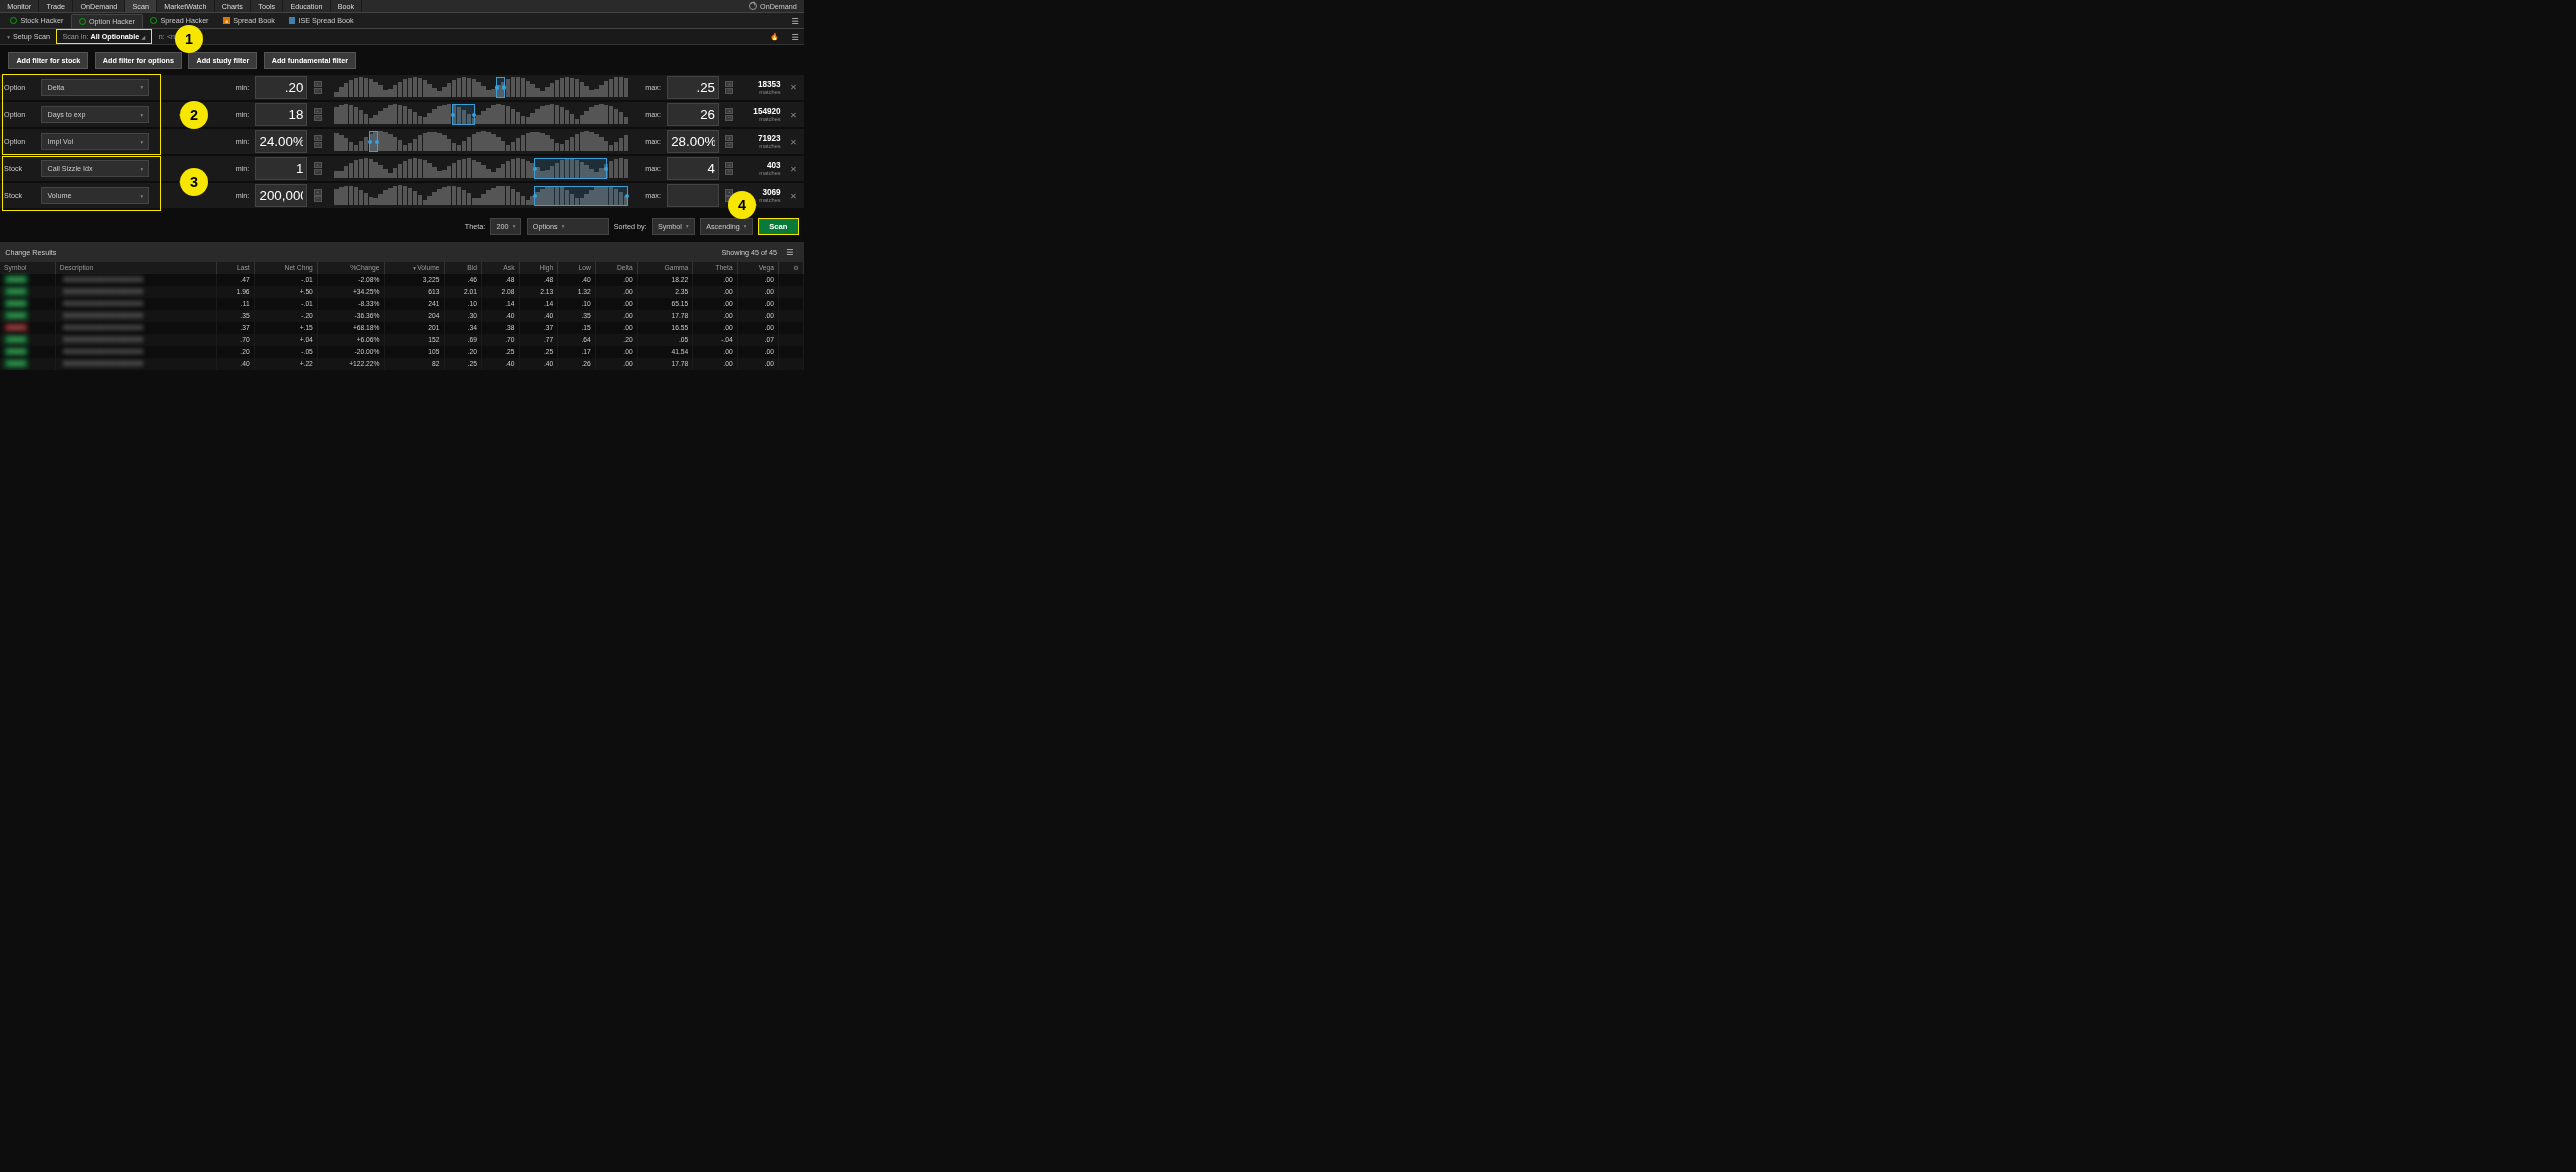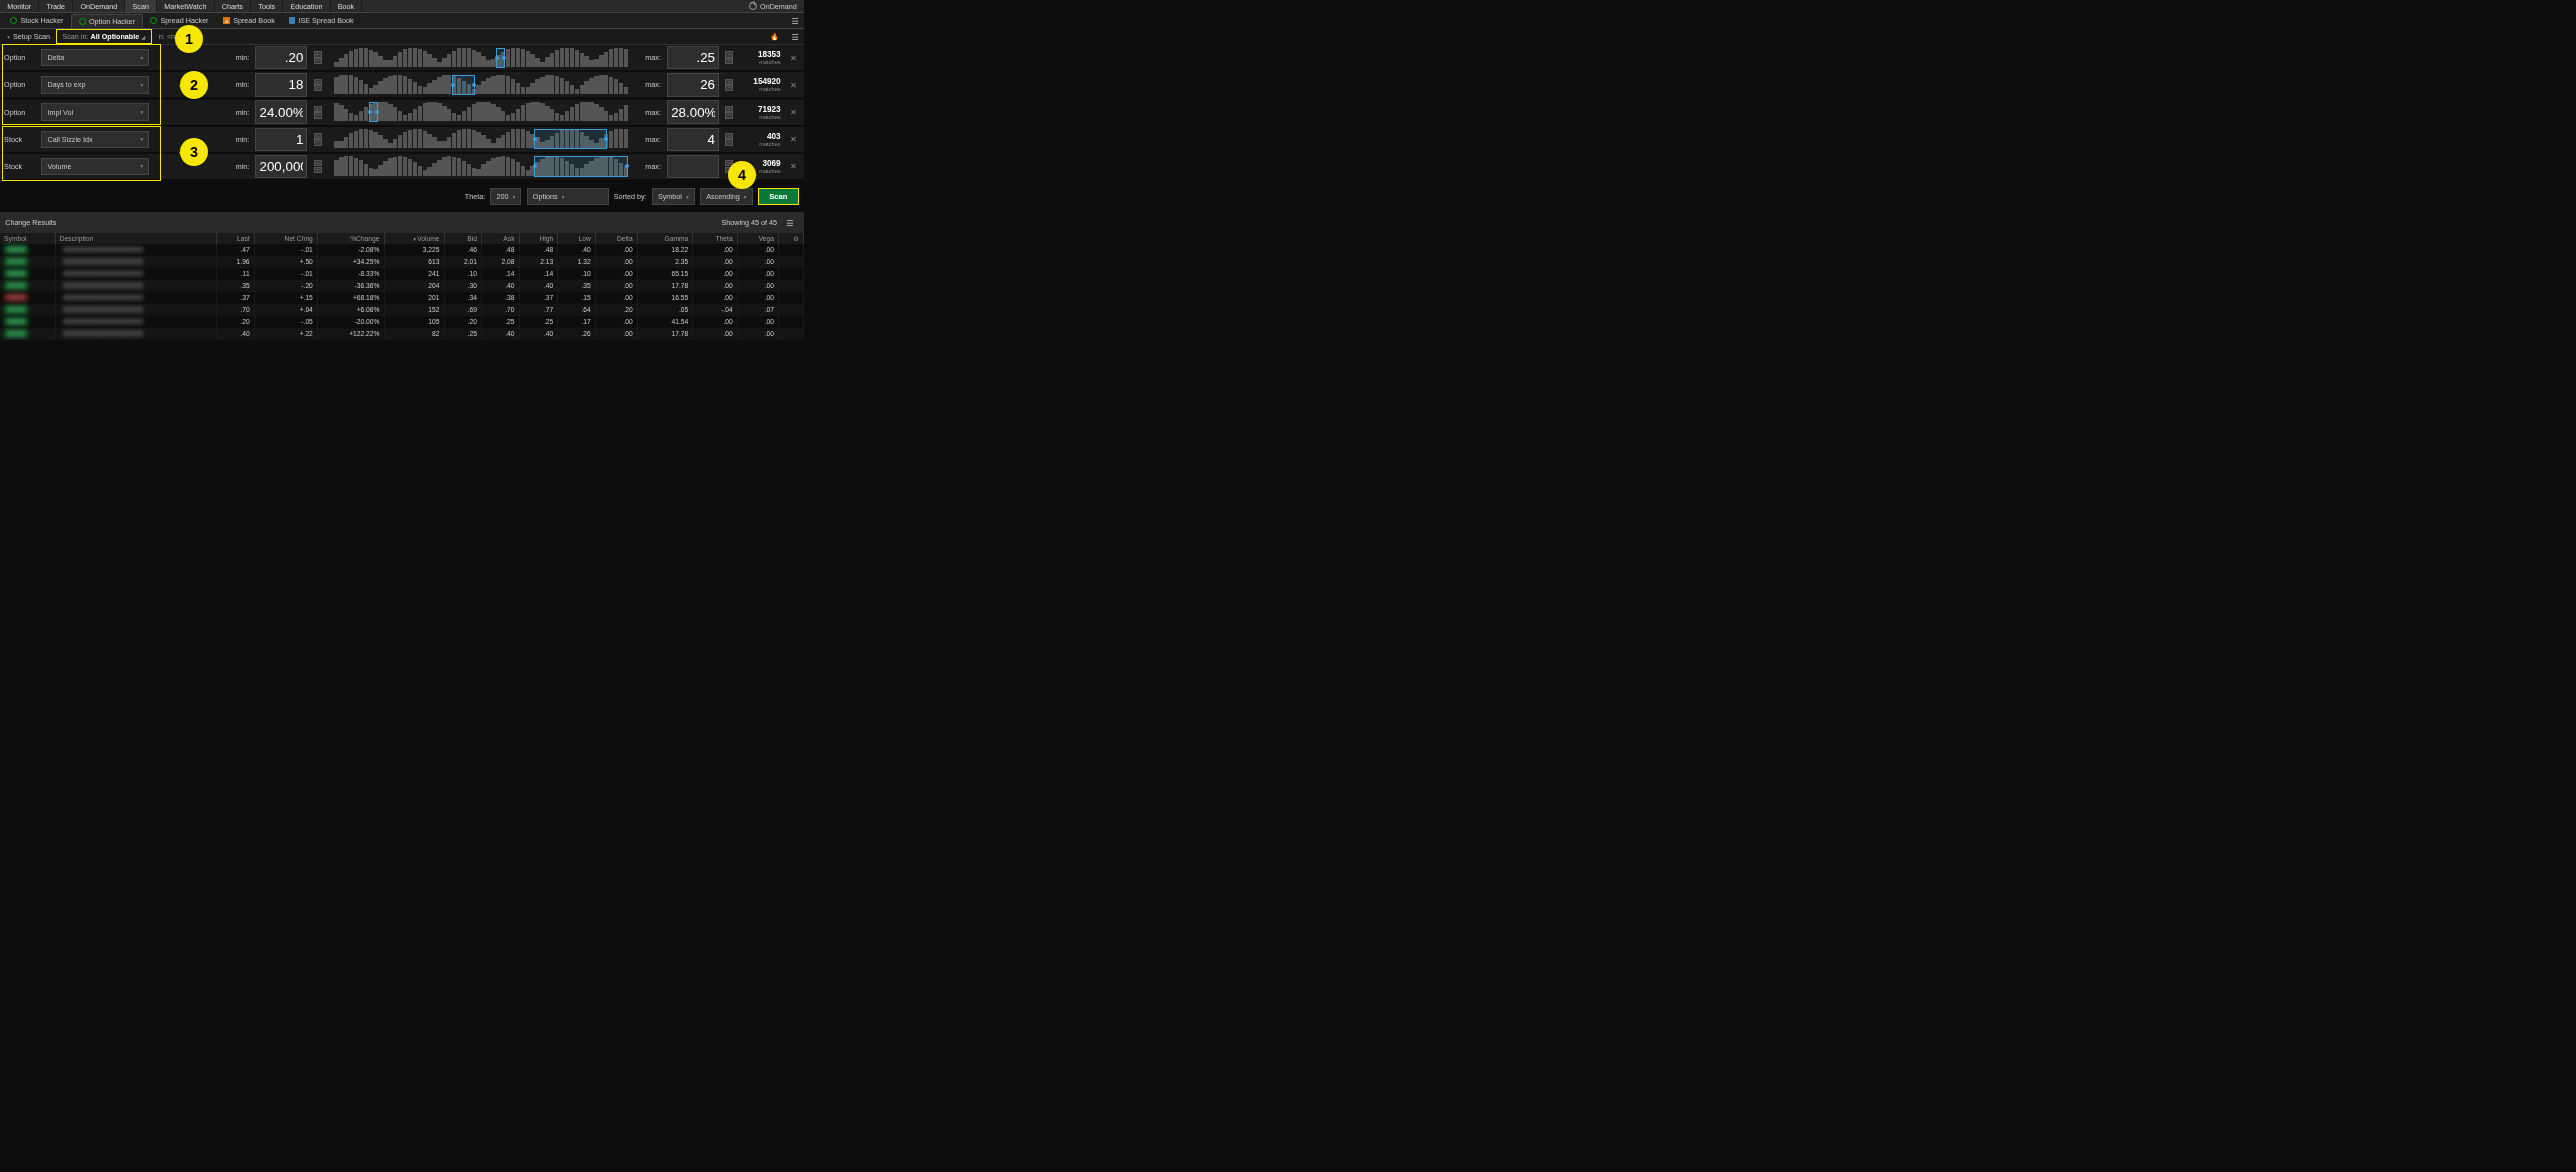--- a/index.html
+++ b/index.html
@@ -160,20 +160,26 @@
     <span>&lt;none&gt;</span>
     <span class="caret">◢</span>
   </div>
   <div class="setup-spacer"></div>
   <div class="flame">🔥</div>
   <div class="hamburger">☰</div>
 </div>
 
 <div class="callout" style="top:25px; left:175px;">1</div>
 
+<div class="filter-btn-row">
+  <button class="filter-btn">Add filter for stock</button>
+  <button class="filter-btn">Add filter for options</button>
+  <button class="filter-btn">Add study filter</button>
+  <button class="filter-btn">Add fundamental filter</button>
+</div>
 
 <div class="filters-wrap">
 
   <div class="yellow-box" style="top:-1px; left:2.1px; width:159px; height:81px;"></div>
   <div class="yellow-box" style="top:81px; left:2.1px; width:159px; height:55px;"></div>
   <div class="callout callout-tail-left" style="top:26px; left:180px;">2</div>
   <div class="callout callout-tail-left" style="top:93px; left:180px;">3</div>
 
   <div id="filters-mount">
         <div class="filter-row">

